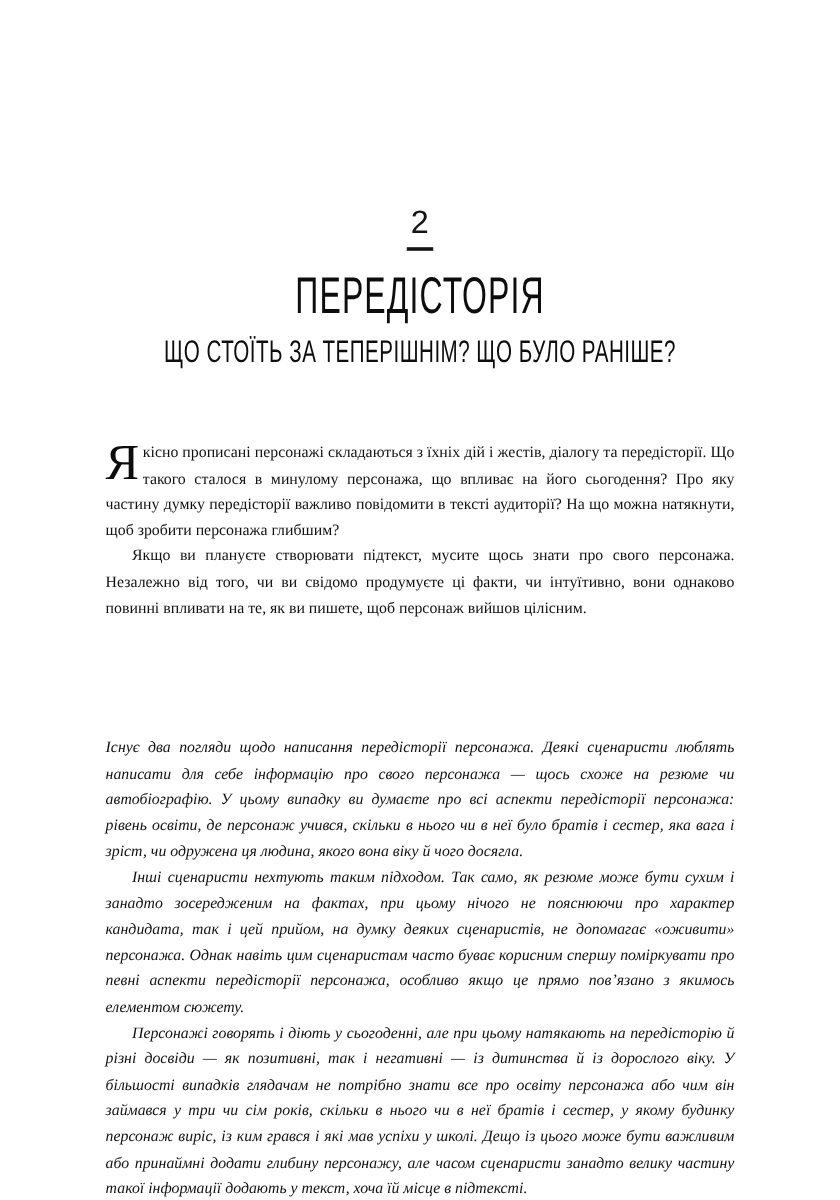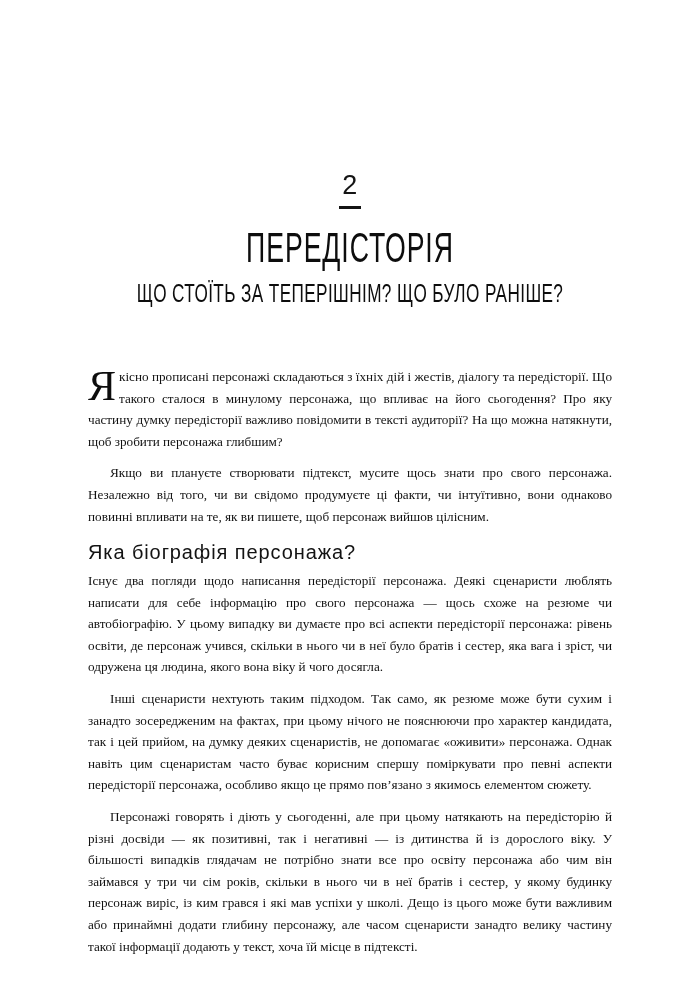--- a/index.html
+++ b/index.html
@@ -88,21 +88,20 @@
     font-size: 13.2px;
     line-height: 21.6px;
     text-align: justify;
     text-justify: inter-word;
     hyphens: manual;
     color: #111111;
   }
 
   p.body-par + p.body-par {
     text-indent: 22px;
-    margin-top: 10px;
   }
 
   
   p.has-dropcap {
     text-indent: 0;
   }
   p.has-dropcap .dropcap {
     float: left;
     font-family: "Liberation Serif", "DejaVu Serif", serif;
     font-size: 42px;
@@ -125,42 +124,42 @@
     font-size: 20px;
     font-weight: 400;
     letter-spacing: 0.9px;
     line-height: 1.2;
     color: #131313;
   }
 
   .section-block {
     position: absolute;
     left: 88px;
-    top: 570px;
+    top: 612px;
     width: 524px;
+    font-style: italic;
   }
 </style>
 </head>
 <body>
 
 <div class="page">
 
   <div class="chapter-opener">
     <span class="chapter-number">2</span>
     <div class="chapter-number-rule"></div>
     <div class="chapter-title">ПЕРЕДІСТОРІЯ</div>
     <div class="chapter-subtitle">ЩО СТОЇТЬ ЗА ТЕПЕРІШНІМ? ЩО БУЛО РАНІШЕ?</div>
   </div>
 
   <div class="content">
     <p class="body-par has-dropcap"><span class="dropcap">Я</span><span>кісно прописані персонажі складаються з їхніх дій і жестів, діалогу та передісторії. Що такого сталося в минулому персонажа, що впливає на його сьогодення? Про яку частину думку передісторії важливо повідомити в тексті аудиторії? На що можна натякнути, щоб зробити персонажа глибшим?</span></p>
     <p class="body-par">Якщо ви плануєте створювати підтекст, мусите щось знати про свого персонажа. Незалежно від того, чи ви свідомо продумуєте ці факти, чи інтуїтивно, вони однаково повинні впливати на те, як ви пишете, щоб персонаж вийшов цілісним.</p>
   </div>
 
-  <h2 class="section-heading">Яка біографія персонажа?</h2>
 
   <div class="section-block">
     <p class="body-par">Існує два погляди щодо написання передісторії персонажа. Деякі сценаристи люблять написати для себе інформацію про свого персонажа — щось схоже на резюме чи автобіографію. У цьому випадку ви думаєте про всі аспекти передісторії персонажа: рівень освіти, де персонаж учився, скільки в нього чи в неї було братів і сестер, яка вага і зріст, чи одружена ця людина, якого вона віку й чого досягла.</p>
     <p class="body-par">Інші сценаристи нехтують таким підходом. Так само, як резюме може бути сухим і занадто зосередженим на фактах, при цьому нічого не пояснюючи про характер кандидата, так і цей прийом, на думку деяких сценаристів, не допомагає «оживити» персонажа. Однак навіть цим сценаристам часто буває корисним спершу поміркувати про певні аспекти передісторії персонажа, особливо якщо це прямо пов’язано з якимось елементом сюжету.</p>
     <p class="body-par">Персонажі говорять і діють у сьогоденні, але при цьому натякають на передісторію й різні досвіди — як позитивні, так і негативні — із дитинства й із дорослого віку. У більшості випадків глядачам не потрібно знати все про освіту персонажа або чим він займався у три чи сім років, скільки в нього чи в неї братів і сестер, у якому будинку персонаж виріс, із ким грався і які мав успіхи у школі. Дещо із цього може бути важливим або принаймні додати глибину персонажу, але часом сценаристи занадто велику частину такої інформації додають у текст, хоча їй місце в підтексті.</p>
   </div>
 
 </div>
 
 </body></html>

